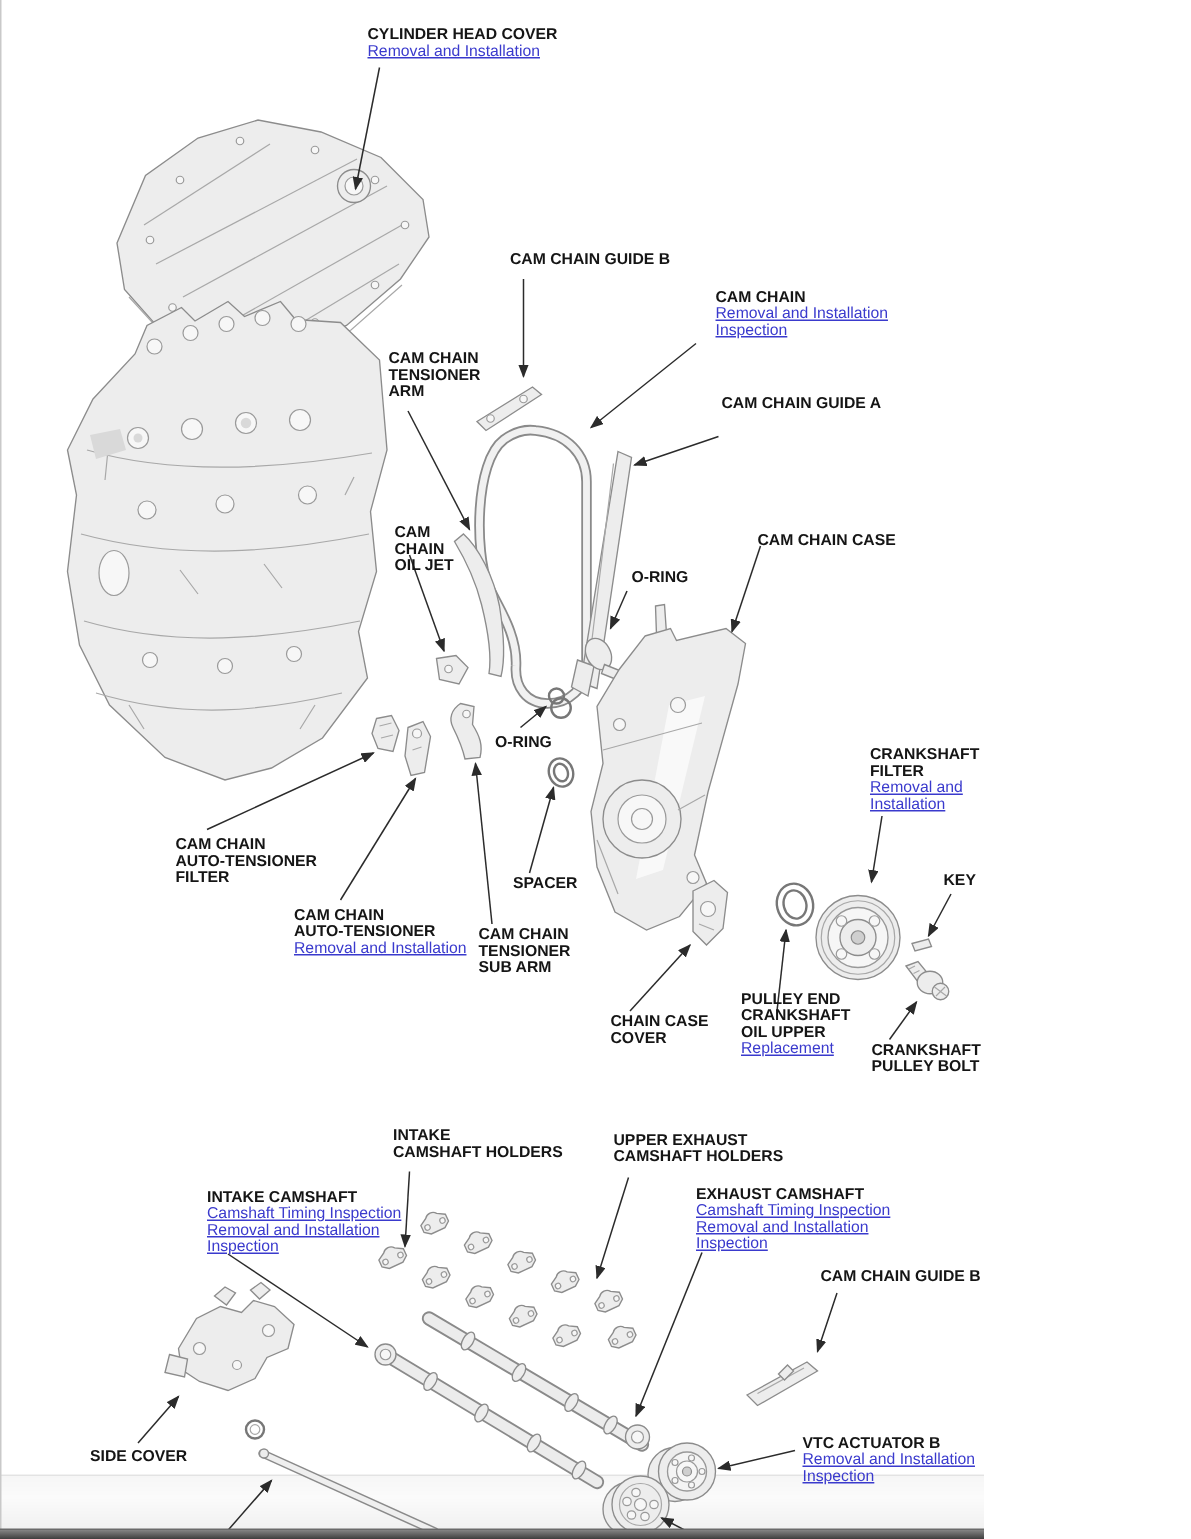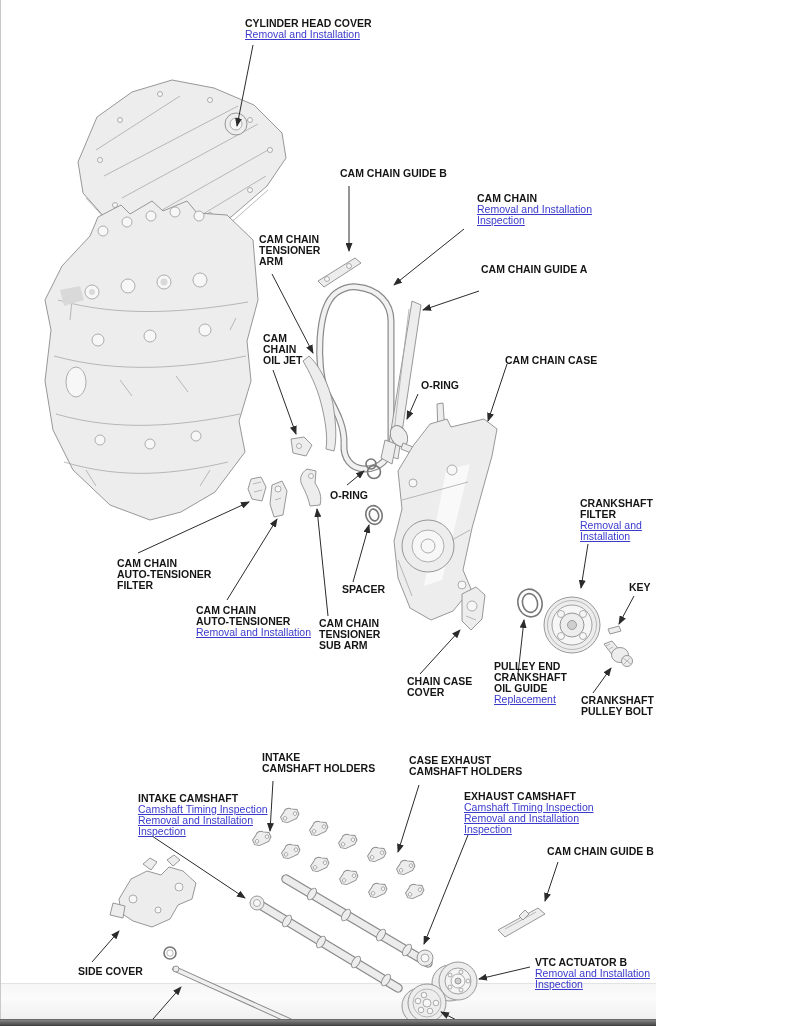--- a/index.html
+++ b/index.html
@@ -338,21 +338,21 @@
         <div class="lnk">Inspection</div>
       </div>
       <div class="label" style="left: 481px; top: 264px;">
         <div>CAM CHAIN GUIDE A</div>
       </div>
       <div class="label" style="left: 259px; top: 234px;">
         <div>CAM CHAIN</div>
         <div>TENSIONER</div>
         <div>ARM</div>
       </div>
-      <div class="label" style="left: 263px; top: 333px;">
+      <div class="label" style="left: 263px; top: 350px;">
         <div>CAM</div>
         <div>CHAIN</div>
         <div>OIL JET</div>
       </div>
       <div class="label" style="left: 421px; top: 380px;">
         <div>O-RING</div>
       </div>
       <div class="label" style="left: 505px; top: 355px;">
         <div>CAM CHAIN CASE</div>
       </div>
@@ -386,51 +386,51 @@
       <div class="label" style="left: 342px; top: 584px; text-align: right;">
         <div>SPACER</div>
       </div>
       <div class="label" style="left: 407px; top: 676px;">
         <div>CHAIN CASE</div>
         <div>COVER</div>
       </div>
       <div class="label" style="left: 494px; top: 661px;">
         <div>PULLEY END</div>
         <div>CRANKSHAFT</div>
-        <div>OIL GUIDE</div>
+        <div>OIL UPPER</div>
         <div class="lnk">Replacement</div>
       </div>
       <div class="label" style="left: 581px; top: 695px;">
         <div>CRANKSHAFT</div>
         <div>PULLEY BOLT</div>
       </div>
       <div class="label" style="left: 262px; top: 752px;">
         <div>INTAKE</div>
         <div>CAMSHAFT HOLDERS</div>
       </div>
       <div class="label" style="left: 409px; top: 755px;">
-        <div>CASE EXHAUST</div>
+        <div>UPPER EXHAUST</div>
         <div>CAMSHAFT HOLDERS</div>
       </div>
       <div class="label" style="left: 138px; top: 793px;">
         <div>INTAKE CAMSHAFT</div>
         <div class="lnk">Camshaft Timing Inspection</div>
         <div class="lnk">Removal and Installation</div>
         <div class="lnk">Inspection</div>
       </div>
       <div class="label" style="left: 464px; top: 791px;">
         <div>EXHAUST CAMSHAFT</div>
         <div class="lnk">Camshaft Timing Inspection</div>
         <div class="lnk">Removal and Installation</div>
         <div class="lnk">Inspection</div>
       </div>
       <div class="label" style="left: 547px; top: 846px;">
         <div>CAM CHAIN GUIDE B</div>
       </div>
-      <div class="label" style="left: 78px; top: 966px; text-align: right;">
+      <div class="label" style="left: 60px; top: 966px; text-align: right;">
         <div>SIDE COVER</div>
       </div>
       <div class="label" style="left: 535px; top: 957px;">
         <div>VTC ACTUATOR B</div>
         <div class="lnk">Removal and Installation</div>
         <div class="lnk">Inspection</div>
       </div>
     </div>
 
   <div class="left-edge"></div>

